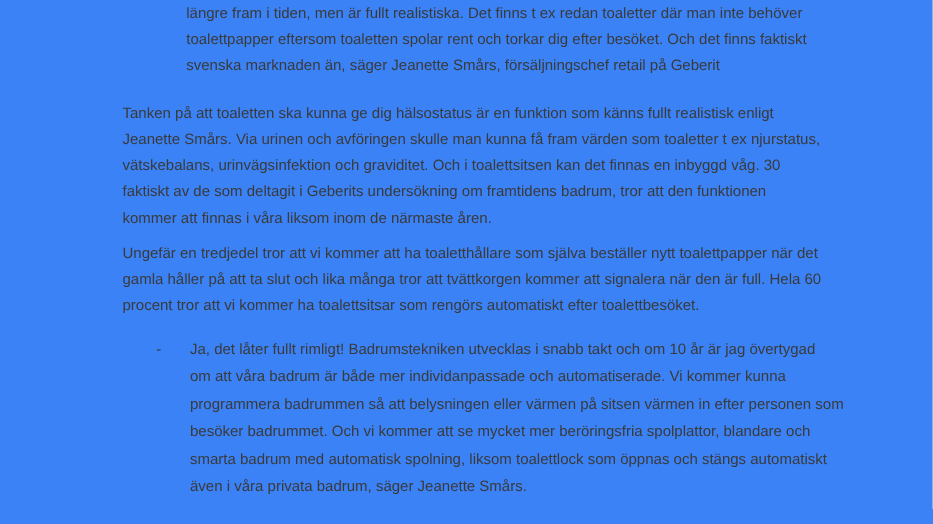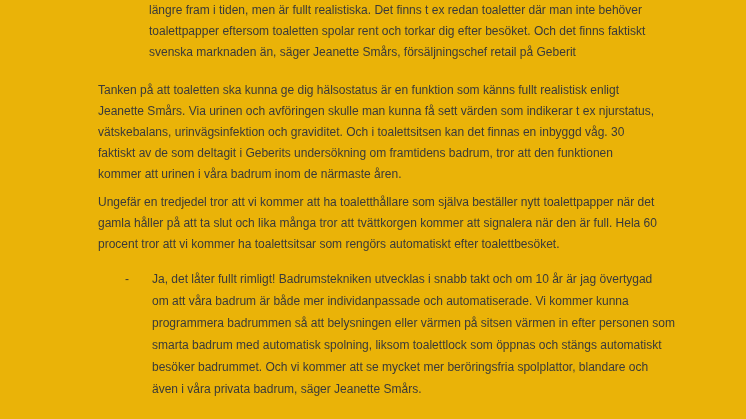--- a/index.html
+++ b/index.html
@@ -12,21 +12,21 @@
     height: 419px;
     overflow: hidden;
     font-family: "Liberation Sans", "DejaVu Sans", sans-serif;
     font-size: 12px;
     color: #3a3a3a;
   }
   .page {
     position: relative;
     width: 746px;
     height: 419px;
-    background: #eab308;
+    background: #3b82f6;
   }
   .para {
     margin: 0 40px 0 98px;
     line-height: 21px;
   }
   .para .line {
     white-space: nowrap;
   }
   .para-quote {
     margin-left: 149px;
@@ -57,35 +57,35 @@
 <div class="page">
 
   <div class="para para-quote">
     <div class="line">längre fram i tiden, men är fullt realistiska. Det finns t ex redan toaletter där man inte behöver</div>
     <div class="line">toalettpapper eftersom toaletten spolar rent och torkar dig efter besöket. Och det finns faktiskt</div>
     <div class="line">svenska marknaden än, säger Jeanette Smårs, försäljningschef retail på Geberit</div>
   </div>
 
   <div class="para para-body-1">
     <div class="line">Tanken på att toaletten ska kunna ge dig hälsostatus är en funktion som känns fullt realistisk enligt</div>
-    <div class="line">Jeanette Smårs. Via urinen och avföringen skulle man kunna få sett värden som indikerar t ex njurstatus,</div>
+    <div class="line">Jeanette Smårs. Via urinen och avföringen skulle man kunna få fram värden som toaletter t ex njurstatus,</div>
     <div class="line">vätskebalans, urinvägsinfektion och graviditet. Och i toalettsitsen kan det finnas en inbyggd våg. 30</div>
     <div class="line">faktiskt av de som deltagit i Geberits undersökning om framtidens badrum, tror att den funktionen</div>
-    <div class="line">kommer att urinen i våra badrum inom de närmaste åren.</div>
+    <div class="line">kommer att finnas i våra liksom inom de närmaste åren.</div>
   </div>
 
   <div class="para para-body-2">
     <div class="line">Ungefär en tredjedel tror att vi kommer att ha toaletthållare som själva beställer nytt toalettpapper när det</div>
     <div class="line">gamla håller på att ta slut och lika många tror att tvättkorgen kommer att signalera när den är full. Hela 60</div>
     <div class="line">procent tror att vi kommer ha toalettsitsar som rengörs automatiskt efter toalettbesöket.</div>
   </div>
 
   <div class="para para-list">
     <span class="dash">-</span>
     <div class="line">Ja, det låter fullt rimligt! Badrumstekniken utvecklas i snabb takt och om 10 år är jag övertygad</div>
     <div class="line">om att våra badrum är både mer individanpassade och automatiserade. Vi kommer kunna</div>
     <div class="line">programmera badrummen så att belysningen eller värmen på sitsen värmen in efter personen som</div>
+    <div class="line">besöker badrummet. Och vi kommer att se mycket mer beröringsfria spolplattor, blandare och</div>
     <div class="line">smarta badrum med automatisk spolning, liksom toalettlock som öppnas och stängs automatiskt</div>
-    <div class="line">besöker badrummet. Och vi kommer att se mycket mer beröringsfria spolplattor, blandare och</div>
     <div class="line">även i våra privata badrum, säger Jeanette Smårs.</div>
   </div>
 
 </div>
 
 </body></html>

